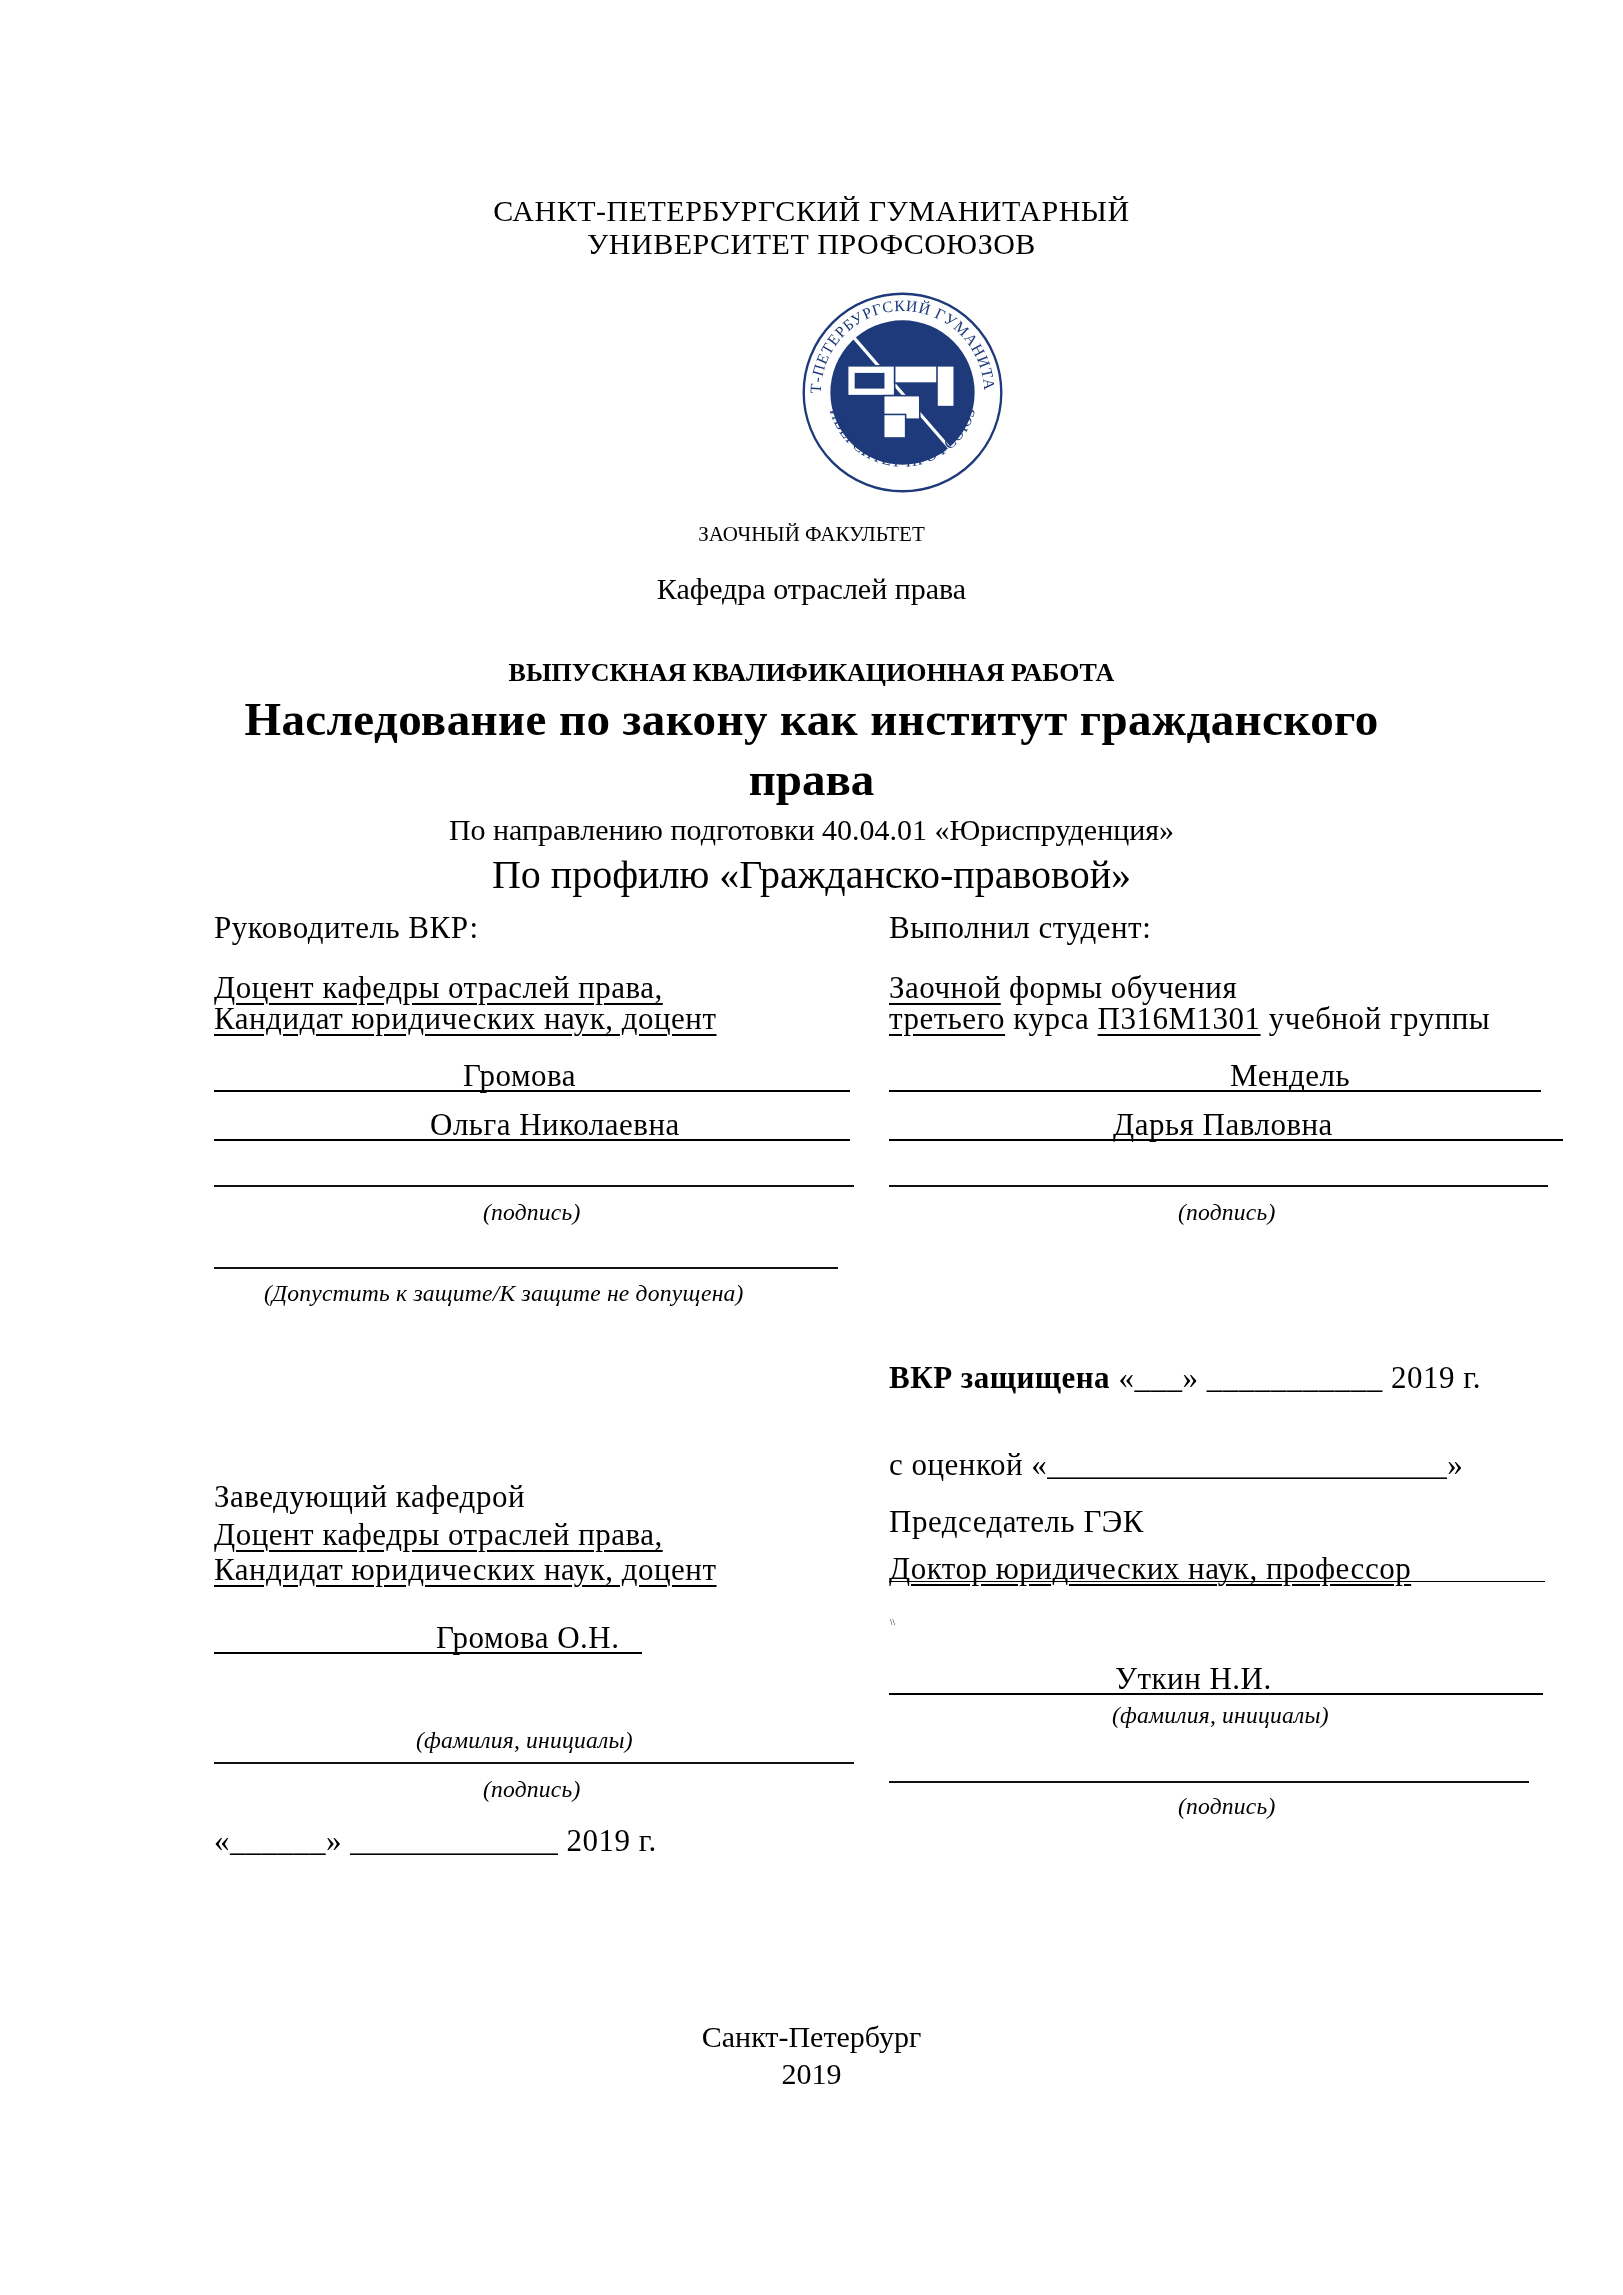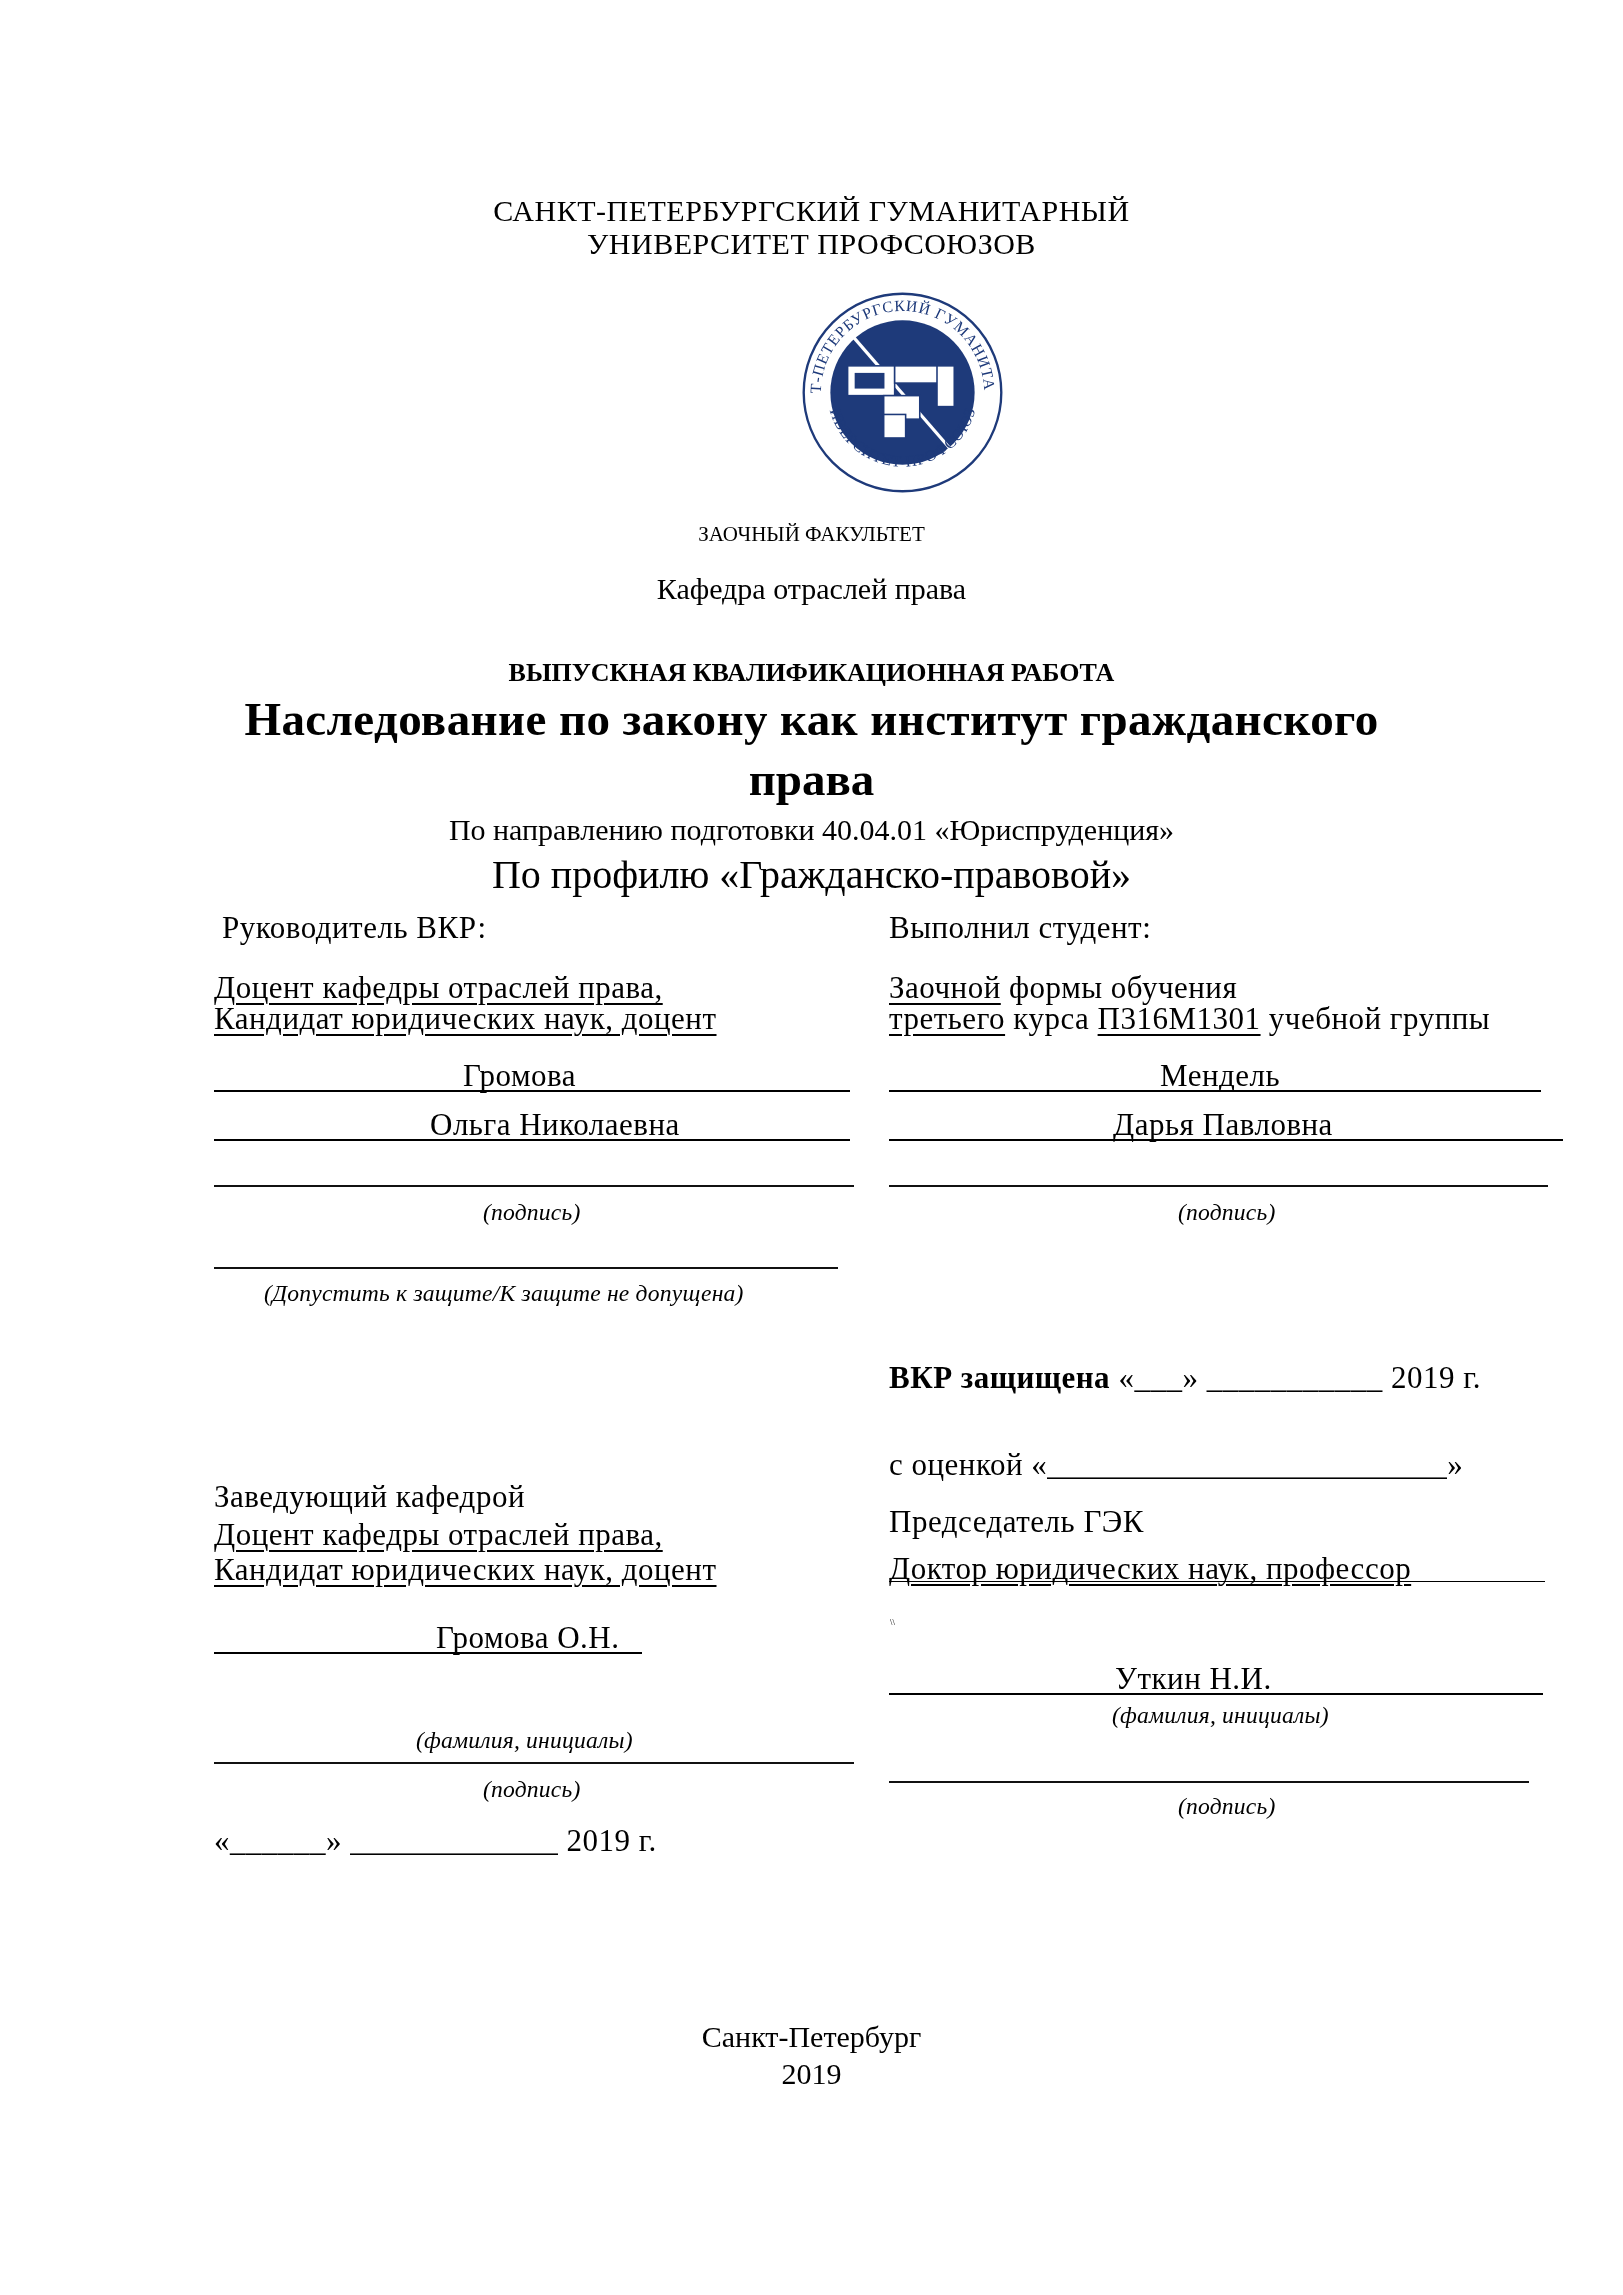--- a/index.html
+++ b/index.html
@@ -49,21 +49,21 @@
 
 <div class="abs center" style="top:522px; font-size:21px;">ЗАОЧНЫЙ ФАКУЛЬТЕТ</div>
 <div class="abs center" style="top:572px; font-size:30px;">Кафедра отраслей права</div>
 
 <div class="abs center bold" style="top:658px; font-size:26px;">ВЫПУСКНАЯ КВАЛИФИКАЦИОННАЯ РАБОТА</div>
 <div class="abs center bold" style="top:692px; font-size:47px; letter-spacing:0.4px;">Наследование по закону как институт гражданского</div>
 <div class="abs center bold" style="top:752px; font-size:47px;">права</div>
 <div class="abs center" style="top:813px; font-size:30px;">По направлению подготовки 40.04.01 «Юриспруденция»</div>
 <div class="abs center" style="top:851px; font-size:40px;">По профилю «Гражданско-правовой»</div>
 
-<div class="abs t36" style="left:222px; top:912px;font-family:Liberation Serif, serif;">Руководитель ВКР:</div>
+<div class="abs t36" style="left:214px; top:912px;font-family:Liberation Serif, serif;">Руководитель ВКР:</div>
 <div class="abs t36 u" style="left:214px; top:972px;">Доцент кафедры отраслей права,</div>
 <div class="abs t36 u" style="left:214px; top:1003px;">Кандидат юридических наук, доцент</div>
 
 <div class="line" style="left:214px; width:636px; top:1090px;"></div>
 <div class="abs t36" style="left:463px; top:1060px;">Громова</div>
 
 <div class="line" style="left:214px; width:636px; top:1139px;"></div>
 <div class="abs t36" style="left:410px; top:1109px;margin-left:20px;">Ольга Николаевна</div>
 
 <div class="dline" style="left:214px; width:640px; top:1185px;"></div>
@@ -74,21 +74,21 @@
 
 <div class="abs t36" style="left:889px; top:912px;">Выполнил студент:</div>
 <div class="abs t36" style="left:889px; top:972px;font-family:Liberation Serif, serif;">
   <span class="u">Заочной</span><span> формы обучения</span>
 </div>
 <div class="abs t36" style="left:889px; top:1003px;">
   <span class="u">третьего</span><span> курса </span><span class="u">П316М1301</span><span> учебной группы</span>
 </div>
 
 <div class="line" style="left:889px; width:652px; top:1090px;"></div>
-<div class="abs t36" style="left:1160px; top:1060px;">Мендель</div>
+<div class="abs t36" style="left:1230px; top:1060px;">Мендель</div>
 
 <div class="line" style="left:889px; width:674px; top:1139px;"></div>
 <div class="abs t36" style="left:1113px; top:1109px;">Дарья Павловна</div>
 
 <div class="dline" style="left:889px; width:659px; top:1185px;"></div>
 <div class="abs ital" style="left:1178px; top:1199px;">(подпись)</div>
 
 <div class="abs t36" style="left:889px; top:1362px;">
   <span class="bold">ВКР защищена</span><span> «___» ___________ 2019 г.</span>
 </div>

